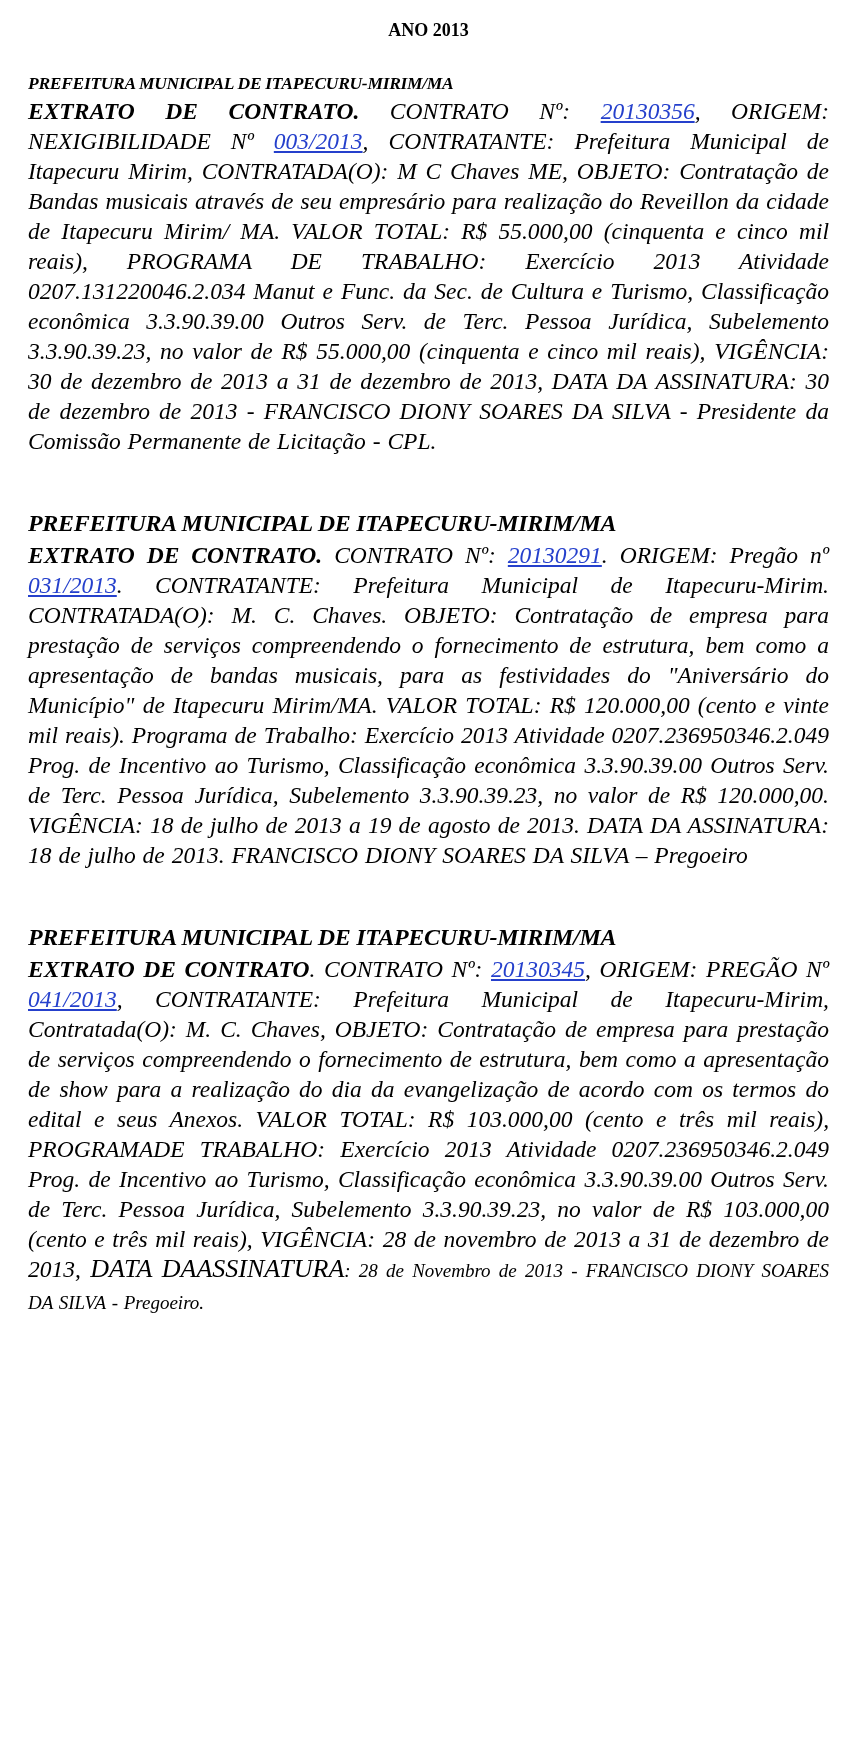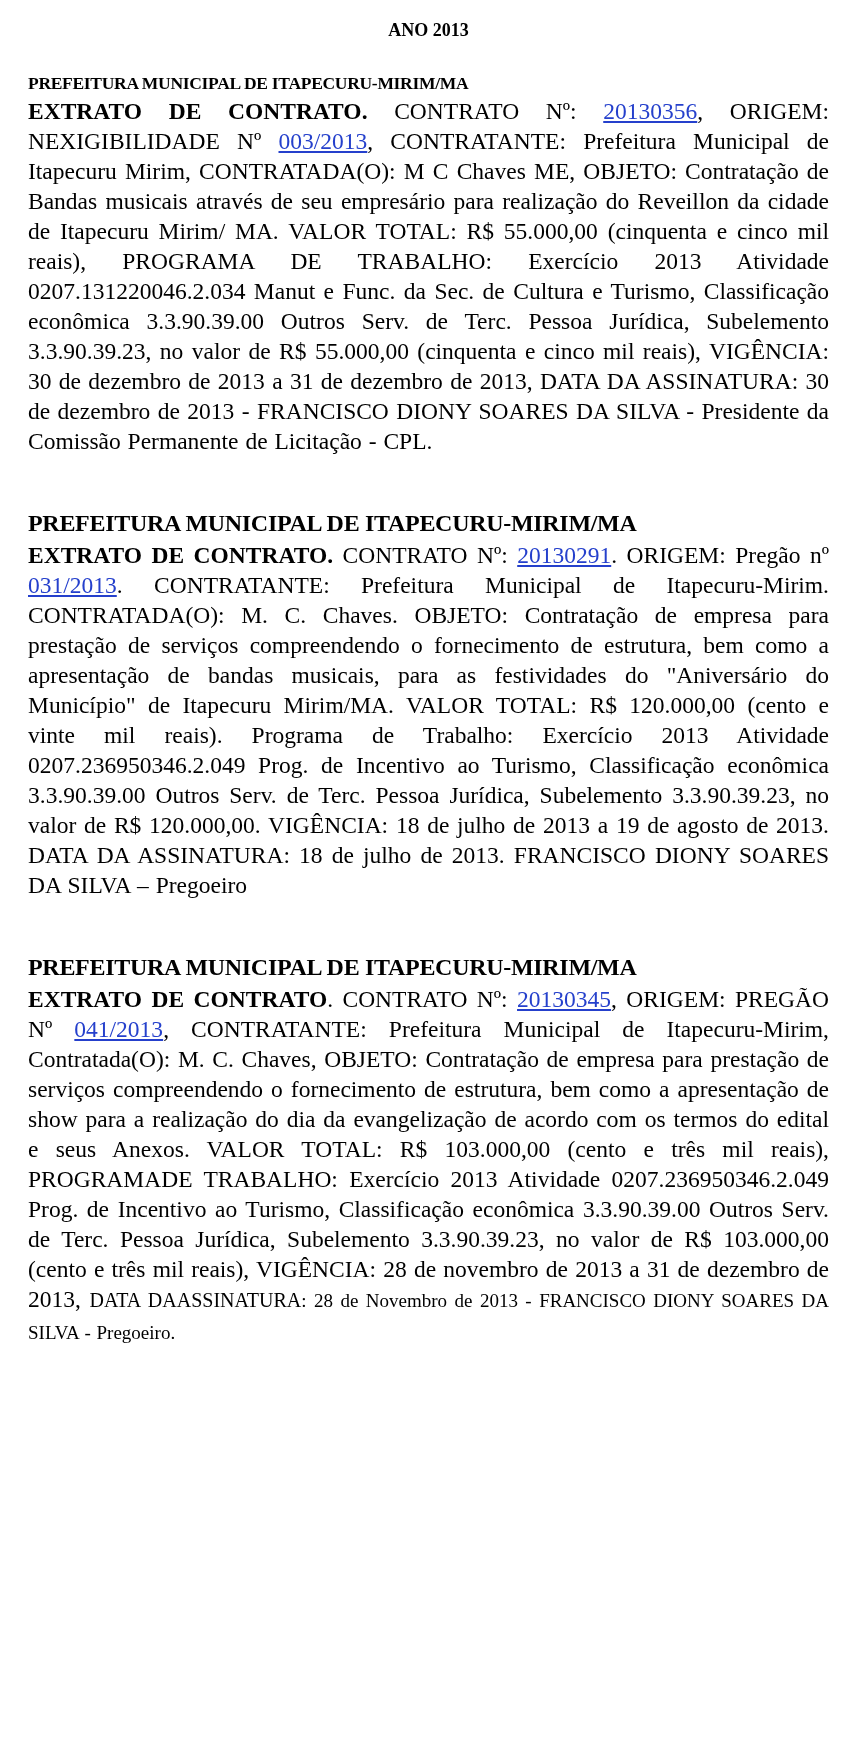--- a/index.html
+++ b/index.html
@@ -20,20 +20,21 @@
   }
   .doc-title {
     text-align: center;
     font-weight: bold;
     font-size: 18px;
     line-height: 24px;
     margin: 6px 0 0 0;
   }
   section.contract {
     margin-top: 50px;
+    font-style: italic;
   }
   section.contract:first-of-type {
     margin-top: 28px;
   }
   h2.sec-header {
     margin: 0;
     font-weight: bold;
     letter-spacing: -0.3px;
   }
   h2.sec-header.small {
@@ -45,21 +46,21 @@
     line-height: 34px;
   }
   p.body {
     margin: 0;
     text-align: justify;
     font-size: 23.5px;
     line-height: 30px;
     word-spacing: 1px;
   }
   .run-bold { font-weight: bold; }
-  .run-xl   { font-size: 20px; }
+  .run-xl   { font-size: 26px; }
   .run-sm   { font-size: 19px; }
   a.contract-link {
     text-decoration: underline;
     cursor: pointer;
   }
 </style>
 </head>
 <body>
 
 <div class="page">

